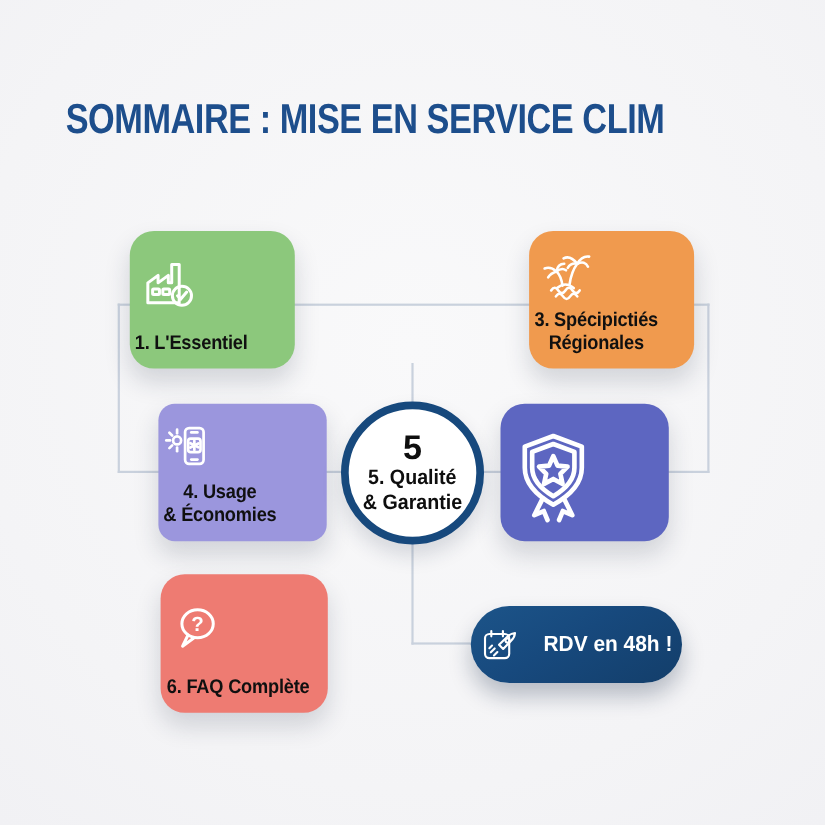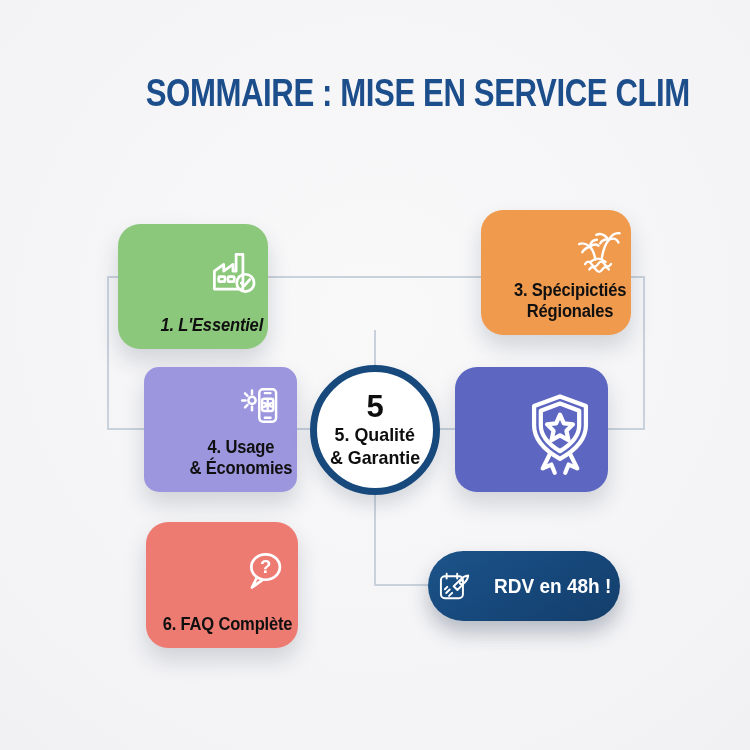--- a/index.html
+++ b/index.html
@@ -2,34 +2,34 @@
 <html><head>
 <meta charset="utf-8">
 <style>
   html,body { margin:0; padding:0; background:#f6f6f7; font-family:"Liberation Sans", sans-serif; }
   #canvas {
     position:relative; width:750px; height:750px; margin:0 auto;
     background: radial-gradient(circle at 50% 42%, #f9f9fa 0%, #f4f4f6 70%, #f1f1f4 100%);
     overflow:hidden;
   }
   .page-title {
-    position:absolute; top:72px; left:0; right:0; text-align:right; z-index:4;
+    position:absolute; top:88px; left:0; right:0; text-align:left; z-index:4;
   }
   .page-title span {
     display:inline-block; white-space:nowrap;
     font-size:38px; font-weight:bold; color:#1d4e8c; letter-spacing:-0.5px;
     transform:scaleX(0.82); transform-origin:center;
   }
   .connector { position:absolute; background:#c9d1dd; z-index:1; }
   .connector.h { height:2px; }
   .connector.v { width:2px; }
   .card {
     position:absolute; z-index:2; border-radius:22px;
     box-shadow:0 12px 22px rgba(30,40,65,.17);
-    display:flex; flex-direction:column; align-items:flex-end;
+    display:flex; flex-direction:column; align-items:flex-start;
   }
   .icon-wrap { flex:1; display:flex; align-items:center; justify-content:center; padding-top:8px; }
   .card-label {
     font-weight:bold; color:#101010; text-align:center;
     font-size:18px; line-height:1.18; letter-spacing:-0.2px;
     transform:scaleX(0.92); transform-origin:center;
     padding-bottom:13px;
   }
   .green  { background:#8cc87c; }
   .teal   { background:#4dbec2; }
@@ -66,21 +66,21 @@
   </div>
 
   <div class="connector h" style="left:107px; top:276px; width:538px;"></div>
   <div class="connector v" style="left:107px; top:276px; height:154px;"></div>
   <div class="connector v" style="left:643px; top:276px; height:154px;"></div>
   <div class="connector h" style="left:107px; top:428px; width:538px;"></div>
   <div class="connector v" style="left:374px; top:330px; height:44px;"></div>
   <div class="connector v" style="left:374px; top:490px; height:96px;"></div>
   <div class="connector h" style="left:374px; top:584px; width:60px;"></div>
 
-  <div class="card green" style="left:118px; top:224px; width:150px; height:125px;font-style:italic;">
+  <div class="card green" style="left:118px; top:210px; width:150px; height:125px;">
     <div class="icon-wrap">
       <svg class="lineicon" width="70" height="62" viewBox="0 0 100 100">
         <path d="M20 76 V47 L35 36 V47 L50 36 V47 H55 V20 H66 V76 Z"></path>
         <rect x="27" y="56" width="10" height="8" rx="1.5"></rect>
         <rect x="42" y="56" width="10" height="8" rx="1.5"></rect>
         <circle cx="70" cy="66" r="14" fill="#8cc87c"></circle>
         <path d="M63.5 66 l4.8 4.8 L77 60.5"></path>
       </svg>
     </div>
     <div class="card-label">1. L'Essentiel</div>

